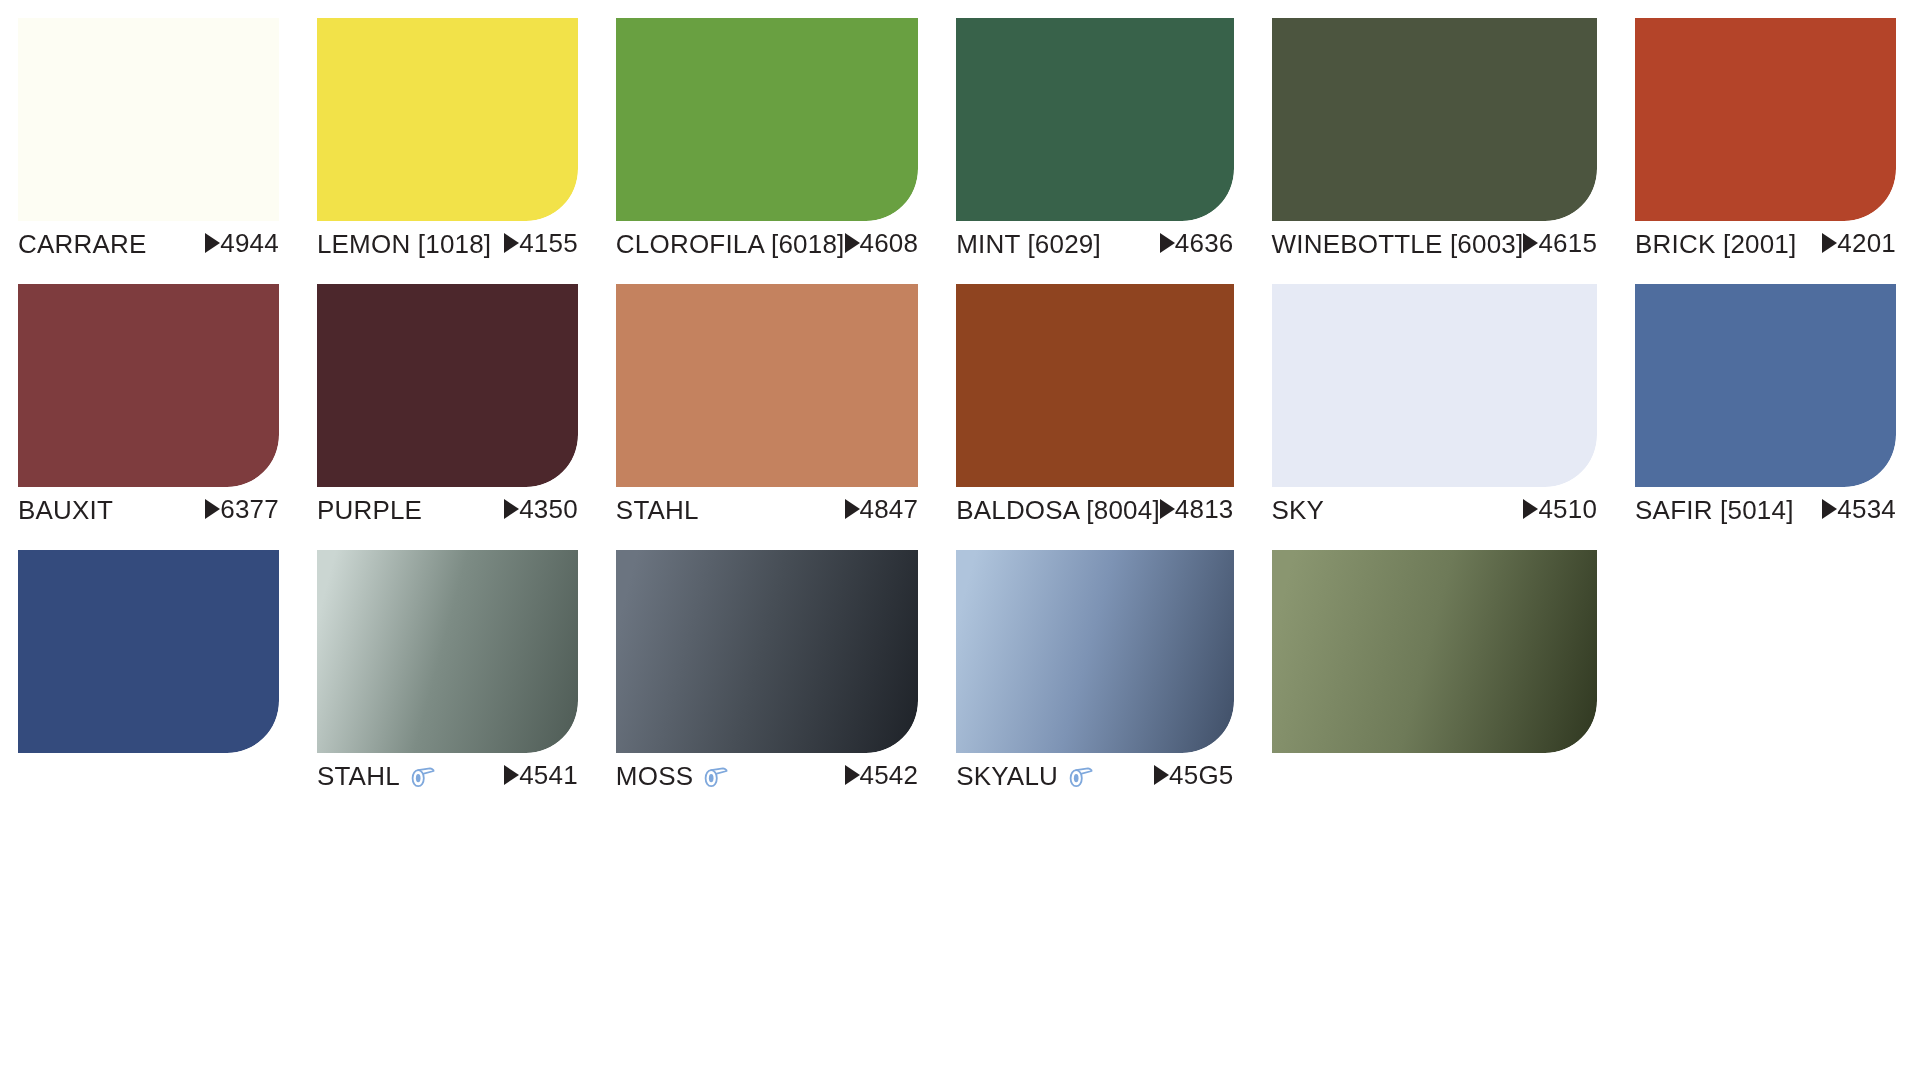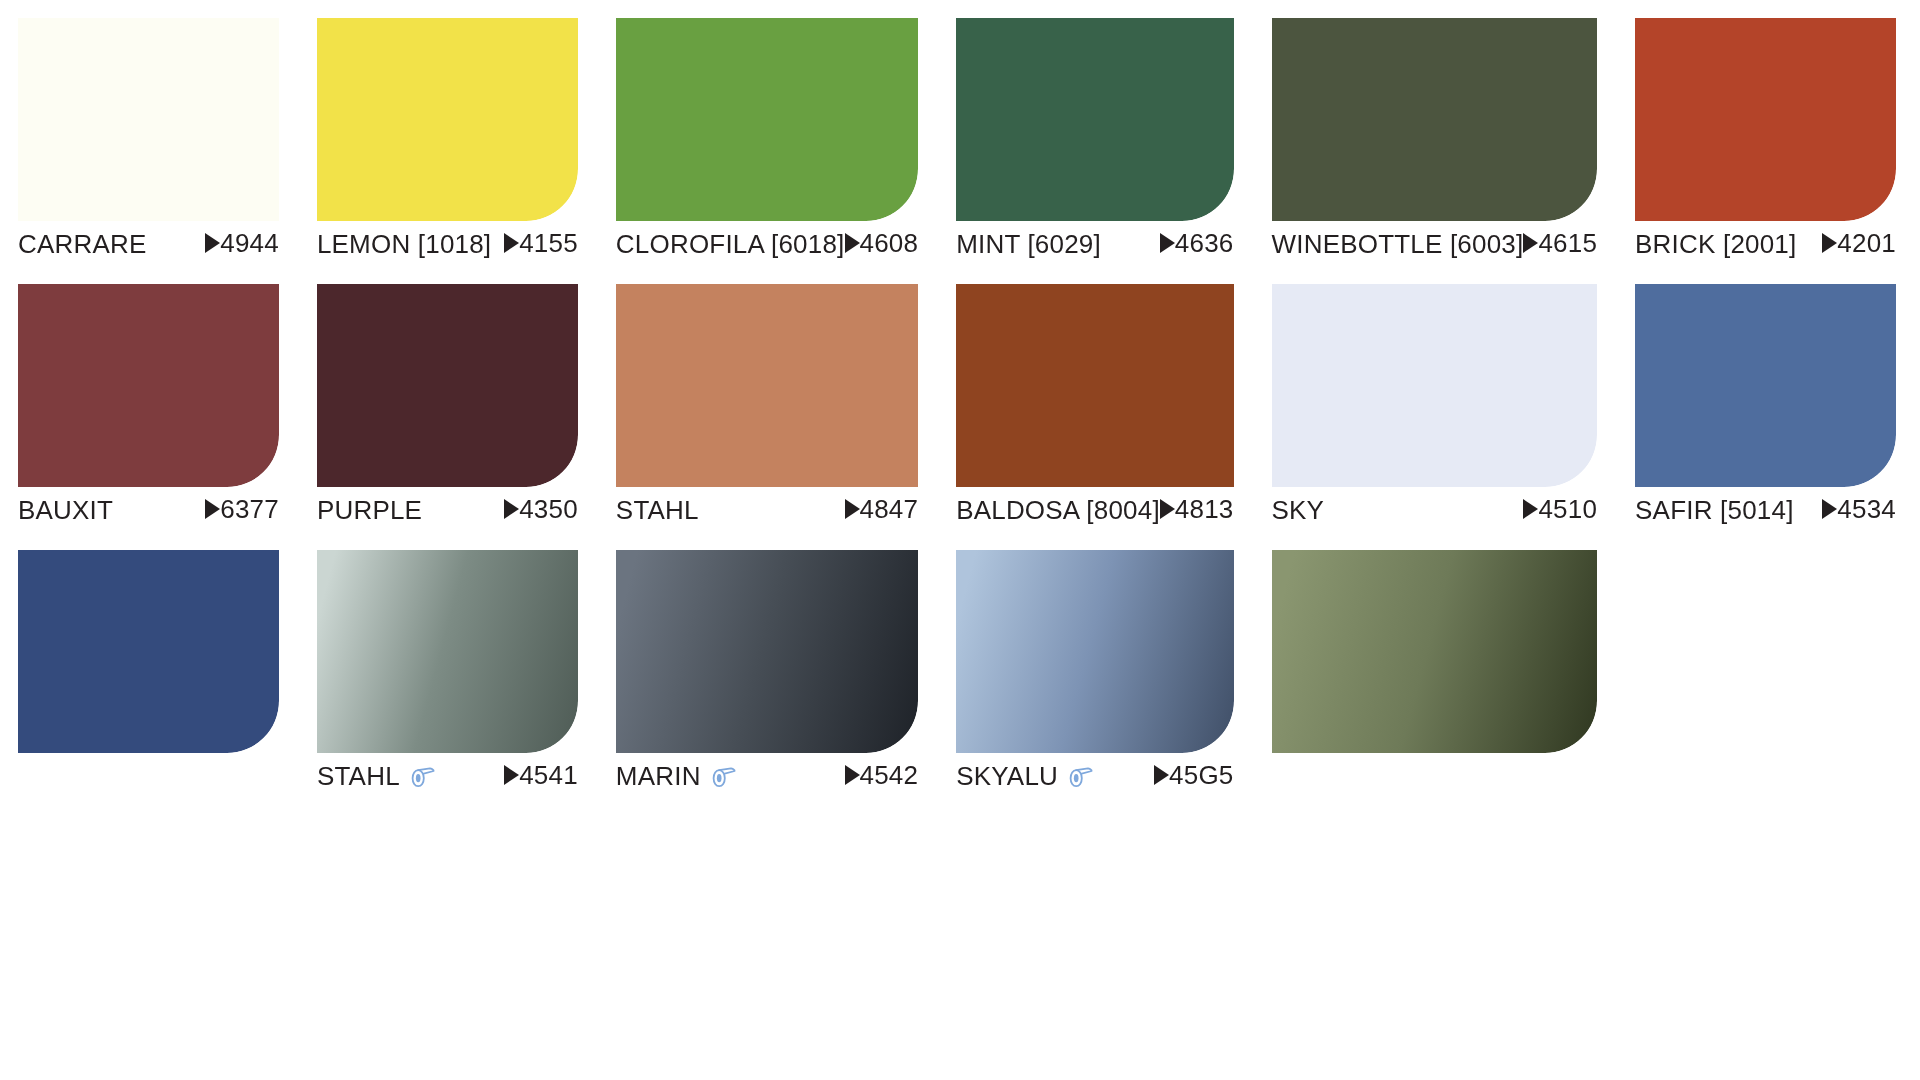--- a/index.html
+++ b/index.html
@@ -309,21 +309,21 @@
             <span class="swatch-code">4541</span>
           </div>
         </div>
       </div>
       <div class="swatch-card">
         <div class="chip">
           <div class="chip-inner" style="background: linear-gradient(105deg, rgb(107, 116, 128) 0%, rgb(107, 116, 128) 6%, rgb(71, 78, 86) 48%, rgb(30, 34, 40) 100%);"></div>
         </div>
         <div class="caption">
           <div class="caption-left">
-            <span class="swatch-name">MARIN</span>
+            <span class="swatch-name">MOSS</span>
             <span class="metallic-icon">
               <svg width="30" height="26" viewBox="0 0 30 26" fill="none" stroke="#7FA8DC" stroke-width="1.8" stroke-linecap="round" stroke-linejoin="round">
                 <path d="M12.2 5.2 C9.0 5.2 6.6 8.6 6.6 13.2 C6.6 17.8 9.0 21.2 12.2 21.2 C15.4 21.2 17.8 17.8 17.8 13.2 C17.8 8.6 15.4 5.2 12.2 5.2 Z"></path>
                 <path d="M12.2 5.2 L24.0 3.4 C26.4 4.0 27.6 5.2 27.6 6.0 L17.8 8.6"></path>
                 <ellipse cx="12.2" cy="13.2" rx="2.3" ry="4.1" fill="#7FA8DC" stroke="none"></ellipse>
               </svg>
             </span>
           </div>
           <div class="caption-right">
             <span class="marker-triangle"></span>

